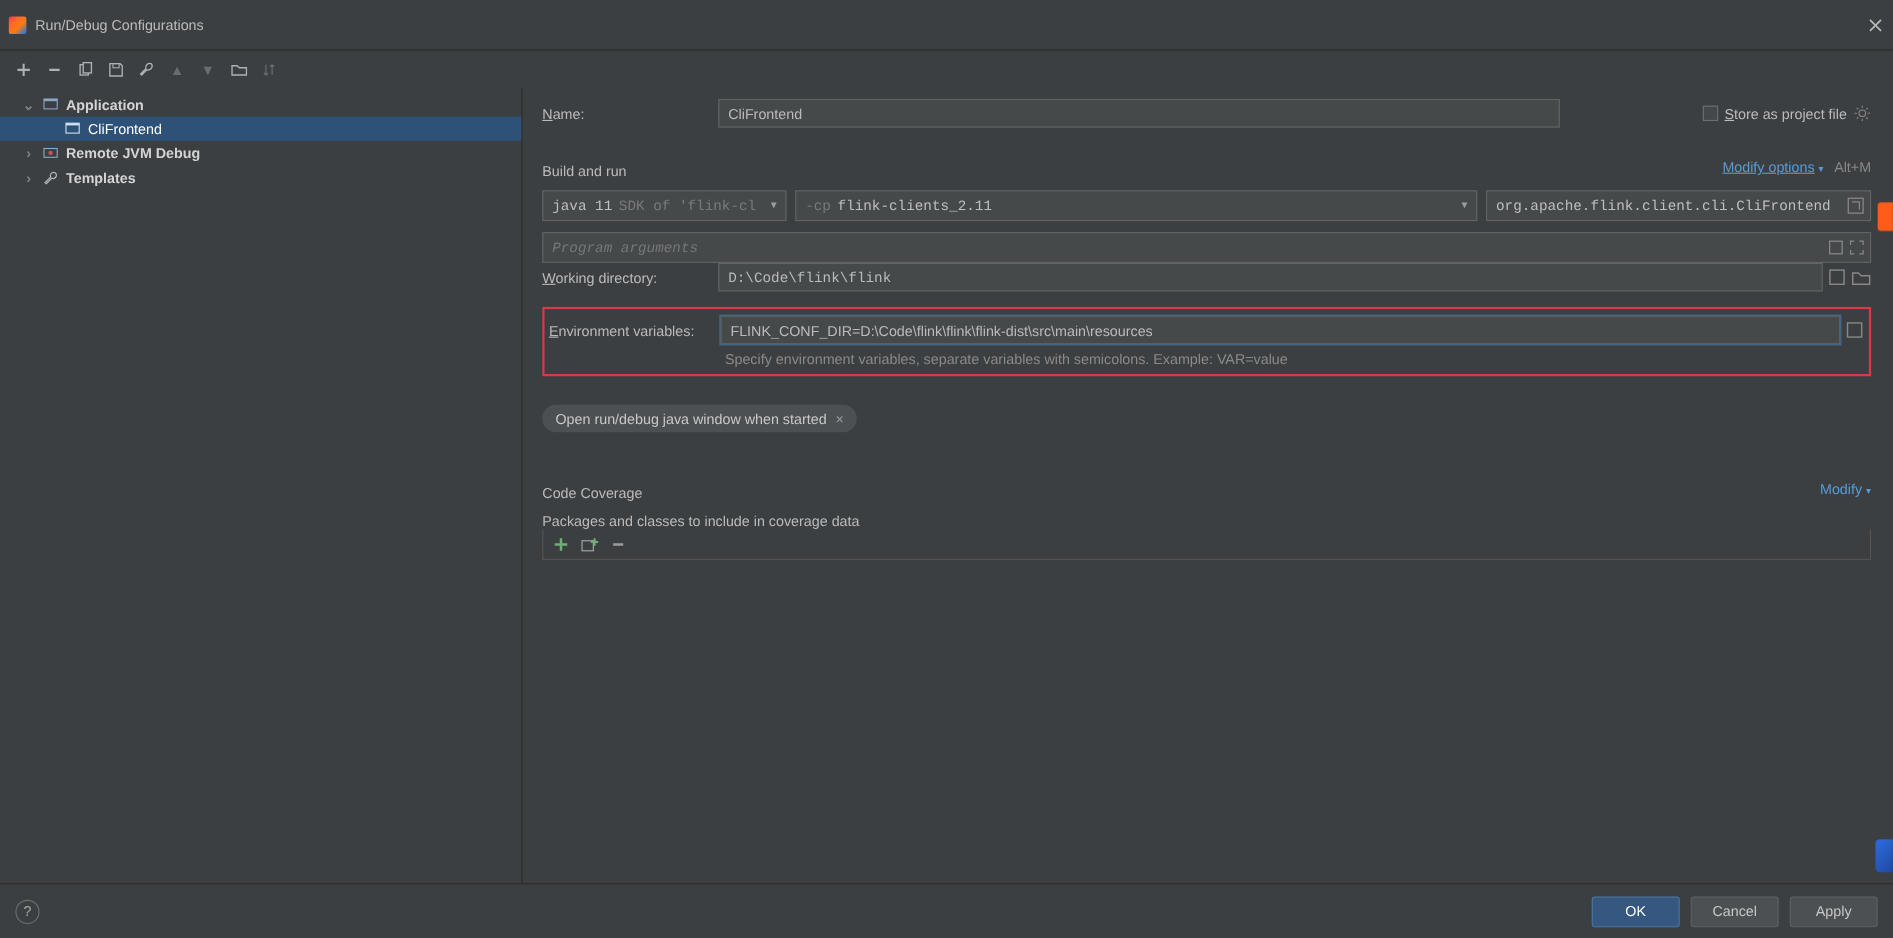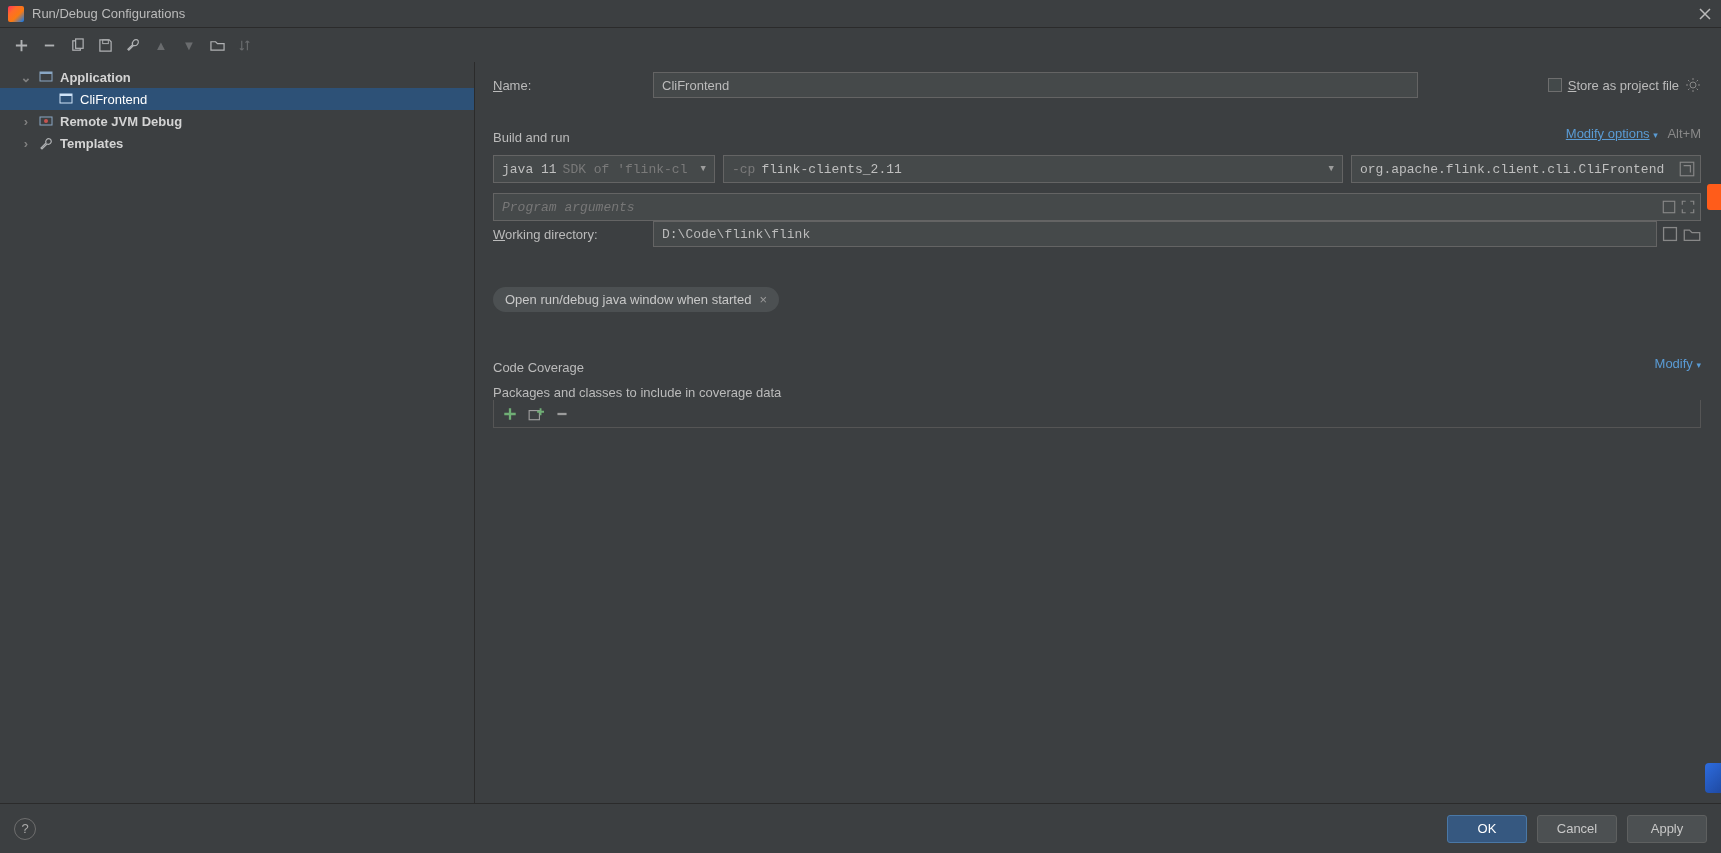--- a/index.html
+++ b/index.html
@@ -8,21 +8,21 @@
   color: #bbbbbb;
   font-family: "Segoe UI", Arial, sans-serif;
   font-size: 13px;
   width: 1721px;
   height: 853px;
   overflow: hidden;
   display: flex;
   flex-direction: column;
 }
 .titlebar {
-  height: 28px;
+  height: 46px;
   background: #3c3f41;
   display: flex;
   align-items: center;
   padding: 0 8px;
   justify-content: space-between;
   border-bottom: 1px solid #2b2b2b;
 }
 .titlebar-left { display: flex; align-items: center; gap: 8px; }
 .title-icon {
   width: 16px; height: 16px;
@@ -360,20 +360,32 @@
             </svg>
           </span>
         <span>
             <svg viewBox="0 0 14 14">
               <path d="M1 4h4l2 2h6v6H1z" fill="none" stroke="#888"></path>
             </svg>
           </span>
       </div>
     </div>
 
+    <div class="env-block">
+      <div class="env-row">
+        <label class="underline-first">Environment variables:</label>
+        <input type="text" class="txtbox env-input" value="FLINK_CONF_DIR=D:\Code\flink\flink\flink-dist\src\main\resources" style="">
+        <span class="env-exp">
+            <svg viewBox="0 0 14 14">
+              <rect x="2" y="2" width="10" height="10" fill="none" stroke="#888"></rect>
+            </svg>
+          </span>
+      </div>
+      <div class="env-hint">Specify environment variables, separate variables with semicolons. Example: VAR=value</div>
+    </div>
 
     <div class="chip">
       <span>Open run/debug java window when started</span>
       <span class="chip-x">×</span>
     </div>
 
     <div class="section-row" style="margin-top:30px;">
       <div class="section-title">Code Coverage</div>
       <span class="modify-link"><span>Modify</span> <span style="font-size:9px;">▾</span></span>
     </div>

